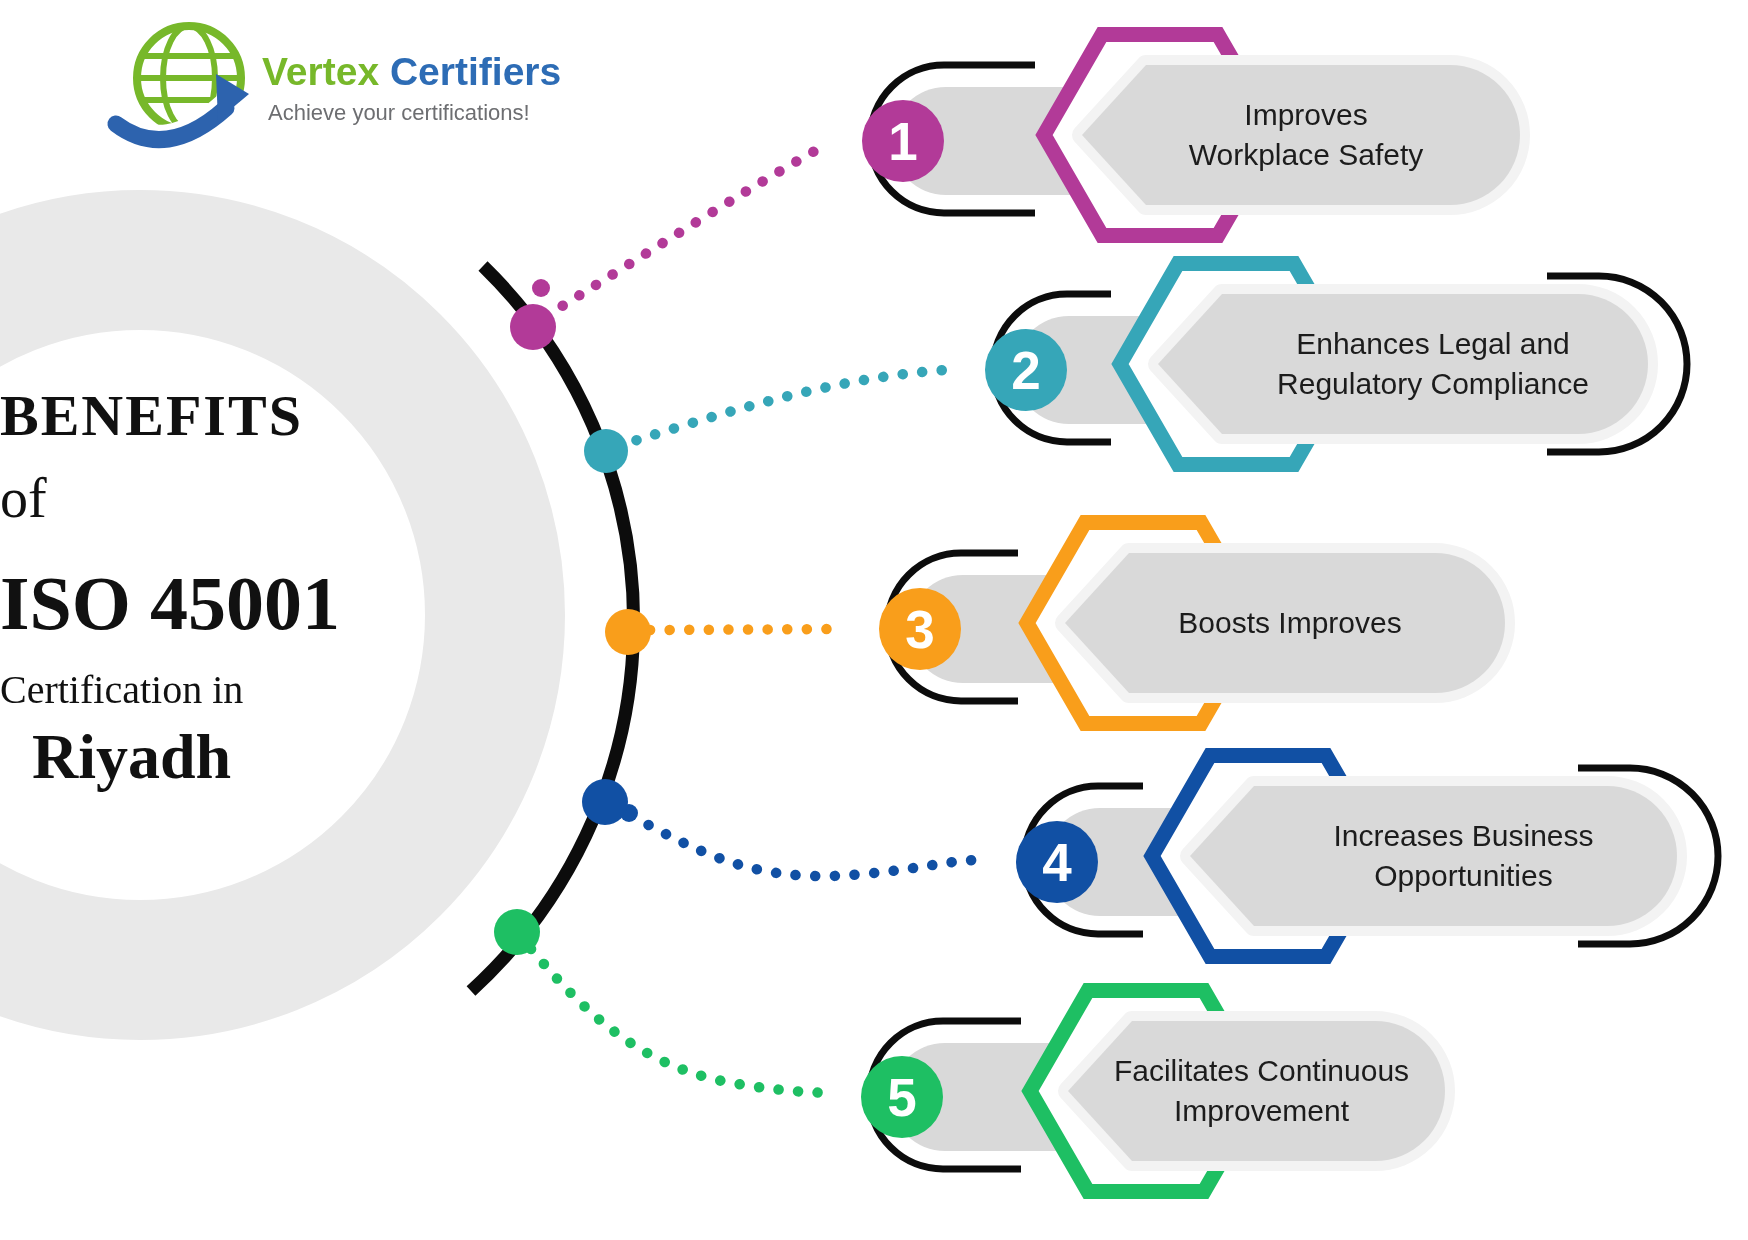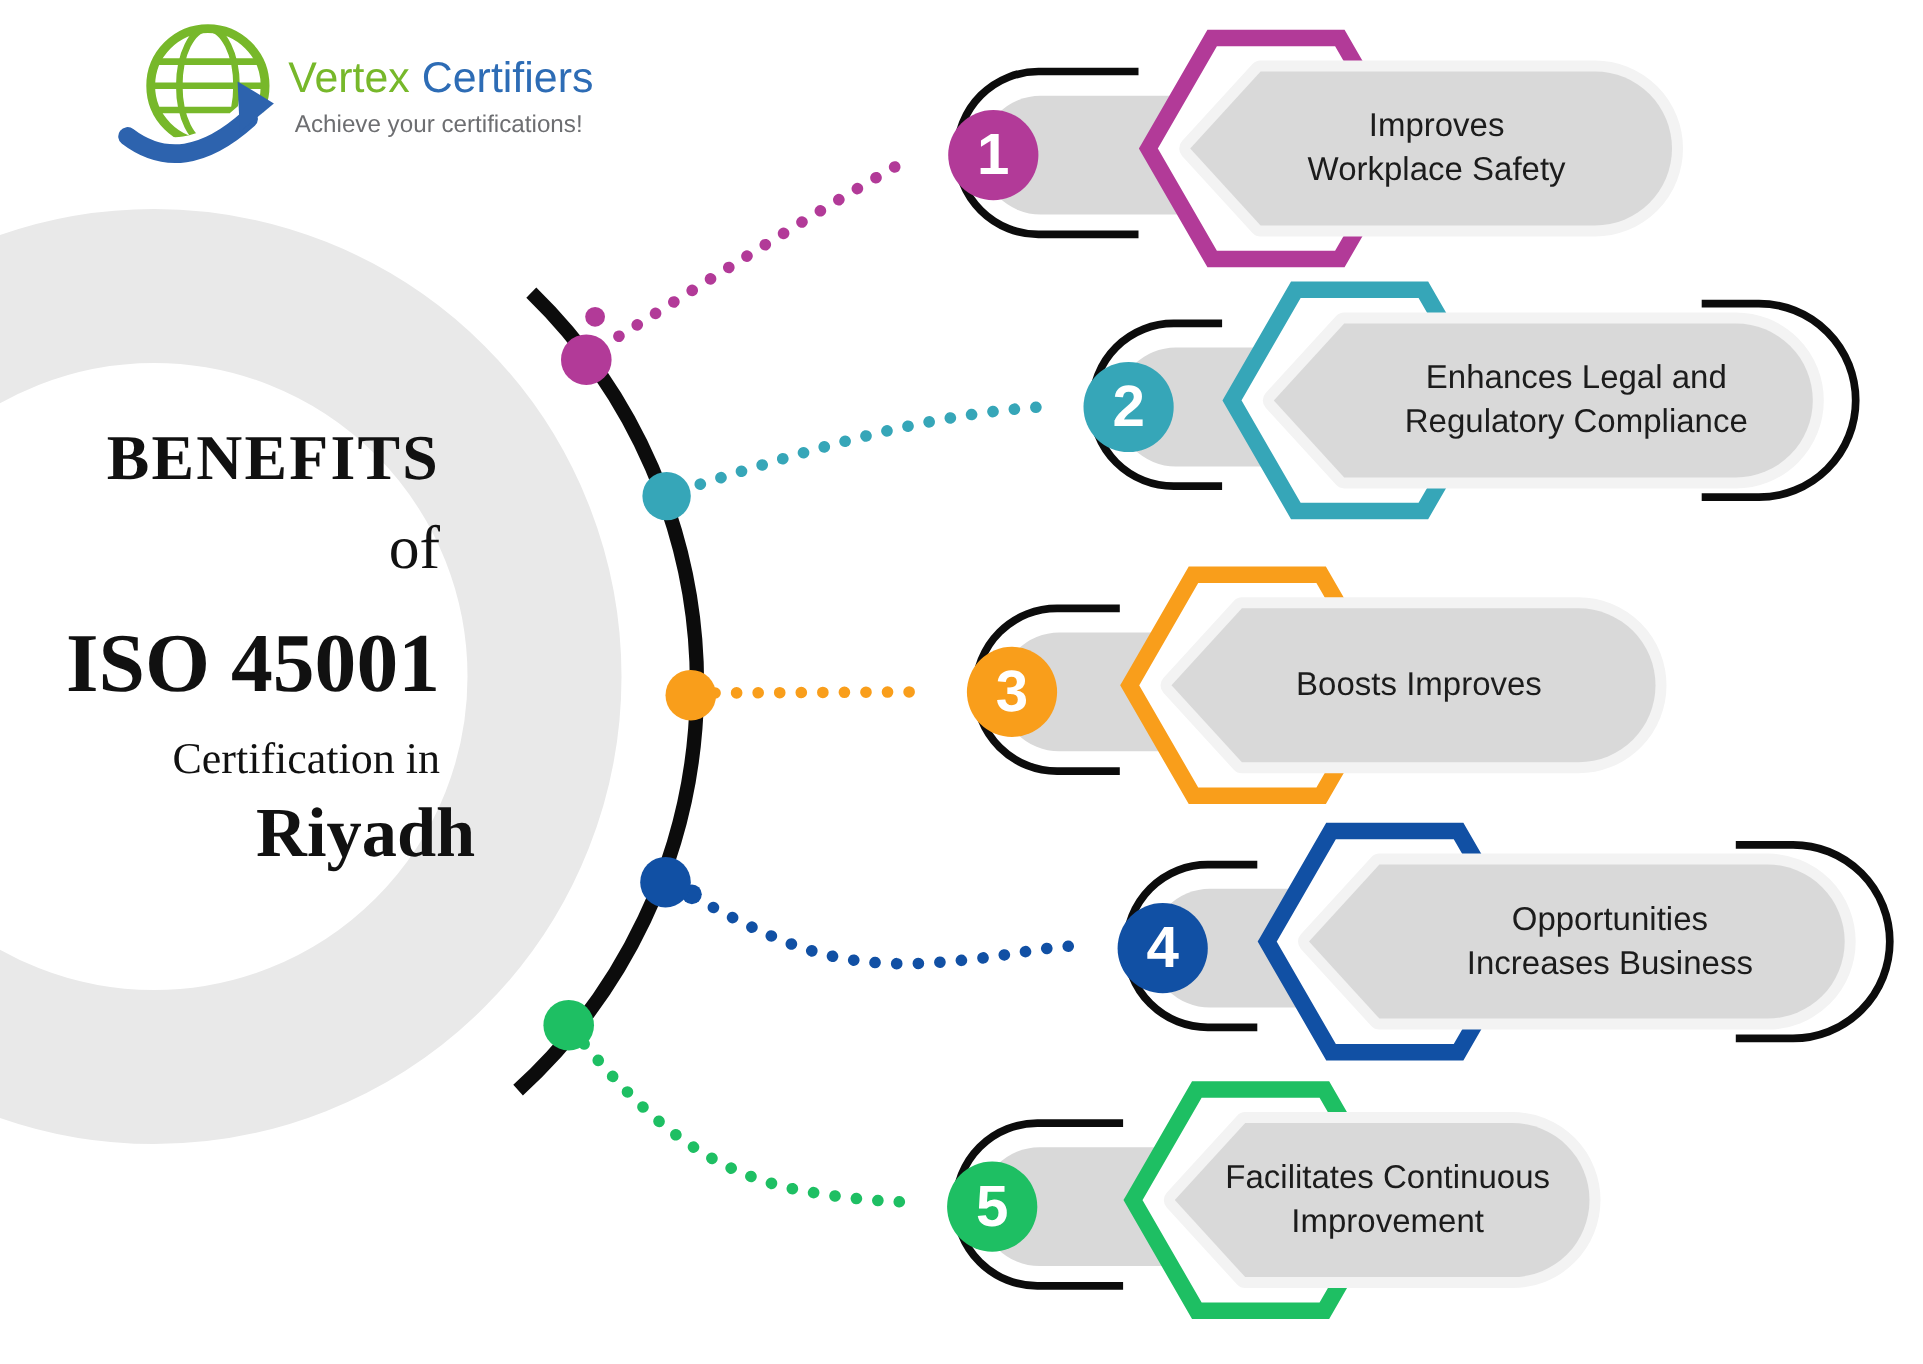--- a/index.html
+++ b/index.html
@@ -9,31 +9,31 @@
     background:#ffffff;
     overflow:hidden;
     font-family:"Liberation Sans", sans-serif;
   }
   #bg-art{position:absolute;left:0;top:0;}
   
   #logo{position:absolute;left:0;top:0;width:600px;height:160px;}
   #logo-icon{position:absolute;left:104px;top:12px;}
   .brand{
     position:absolute;left:262px;top:50px;
-    font-size:39px;font-weight:normal;letter-spacing:0px;white-space:nowrap;
+    font-size:39px;font-weight:bold;letter-spacing:0px;white-space:nowrap;
   }
   .brand .w1{color:var(--logo-green);}
   .brand .w2{color:var(--logo-blue);}
   .tagline{
     position:absolute;left:268px;top:100px;
     font-size:22px;color:var(--tagline-gray);white-space:nowrap;
   }
   
   .title-line{
-    position:absolute;left:0px;width:400px;text-align:right;
+    position:absolute;left:0px;width:400px;text-align:left;
     font-family:"Liberation Serif", serif;color:#111111;white-space:nowrap;
   }
   #t1{top:382px;font-size:58px;font-weight:bold;letter-spacing:2px;}
   #t2{top:466px;font-size:56px;}
   #t3{top:560px;font-size:76px;font-weight:bold;}
   #t4{top:666px;font-size:40px;}
   #t5{top:720px;font-size:64px;font-weight:bold;margin-left:32px;}
   
   .card{position:absolute;width:760px;height:240px;}
   .card svg{position:absolute;left:0;top:0;overflow:visible;}
@@ -153,22 +153,22 @@
         <path d="M165 46 H120 A74 74 0 0 0 120 194 H165" fill="none" stroke="#0c0c0c" stroke-width="7"></path>
         <path d="M600 28 H652 A88 88 0 0 1 652 204 H600" fill="none" stroke="#0c0c0c" stroke-width="7"></path>
         <path d="M224 68 H122 A54 54 0 0 0 122 176 H224 Z" fill="#d9d9d9"></path>
         <circle cx="79" cy="122" r="41" fill="#1150a4"></circle>
         <polygon points="174,116 232,15.5 348,15.5 406,116 348,216.5 232,216.5" fill="#ffffff" stroke="#1150a4" stroke-width="15"></polygon>
         <path d="M212 116 L276 46 H629 A70 70 0 0 1 629 186 H276 Z" fill="#f3f3f3" stroke="#f3f3f3" stroke-width="20" stroke-linejoin="round"></path>
         <path d="M212 116 L276 46 H629 A70 70 0 0 1 629 186 H276 Z" fill="#d9d9d9"></path>
       </svg>
     <div class="num">4</div>
     <div class="label" style="left: 302px; width: 367px;">
+      <span>Increases Business</span>
       <span>Opportunities</span>
-      <span>Increases Business</span>
     </div>
   </div>
   <div class="card" id="card4" style="left: 823px; top: 975px; --c: #1ebf63;">
     <svg class="card-art" width="760" height="240" viewBox="0 0 760 240">
         <path d="M198 46 H120 A74 74 0 0 0 120 194 H198" fill="none" stroke="#0c0c0c" stroke-width="7"></path>
         <path d="M257 68 H122 A54 54 0 0 0 122 176 H257 Z" fill="#d9d9d9"></path>
         <circle cx="79" cy="122" r="41" fill="#1ebf63"></circle>
         <polygon points="207,116 265,15.5 381,15.5 439,116 381,216.5 265,216.5" fill="#ffffff" stroke="#1ebf63" stroke-width="15"></polygon>
         <path d="M245 116 L309 46 H552 A70 70 0 0 1 552 186 H309 Z" fill="#f3f3f3" stroke="#f3f3f3" stroke-width="20" stroke-linejoin="round"></path>
         <path d="M245 116 L309 46 H552 A70 70 0 0 1 552 186 H309 Z" fill="#d9d9d9"></path>

